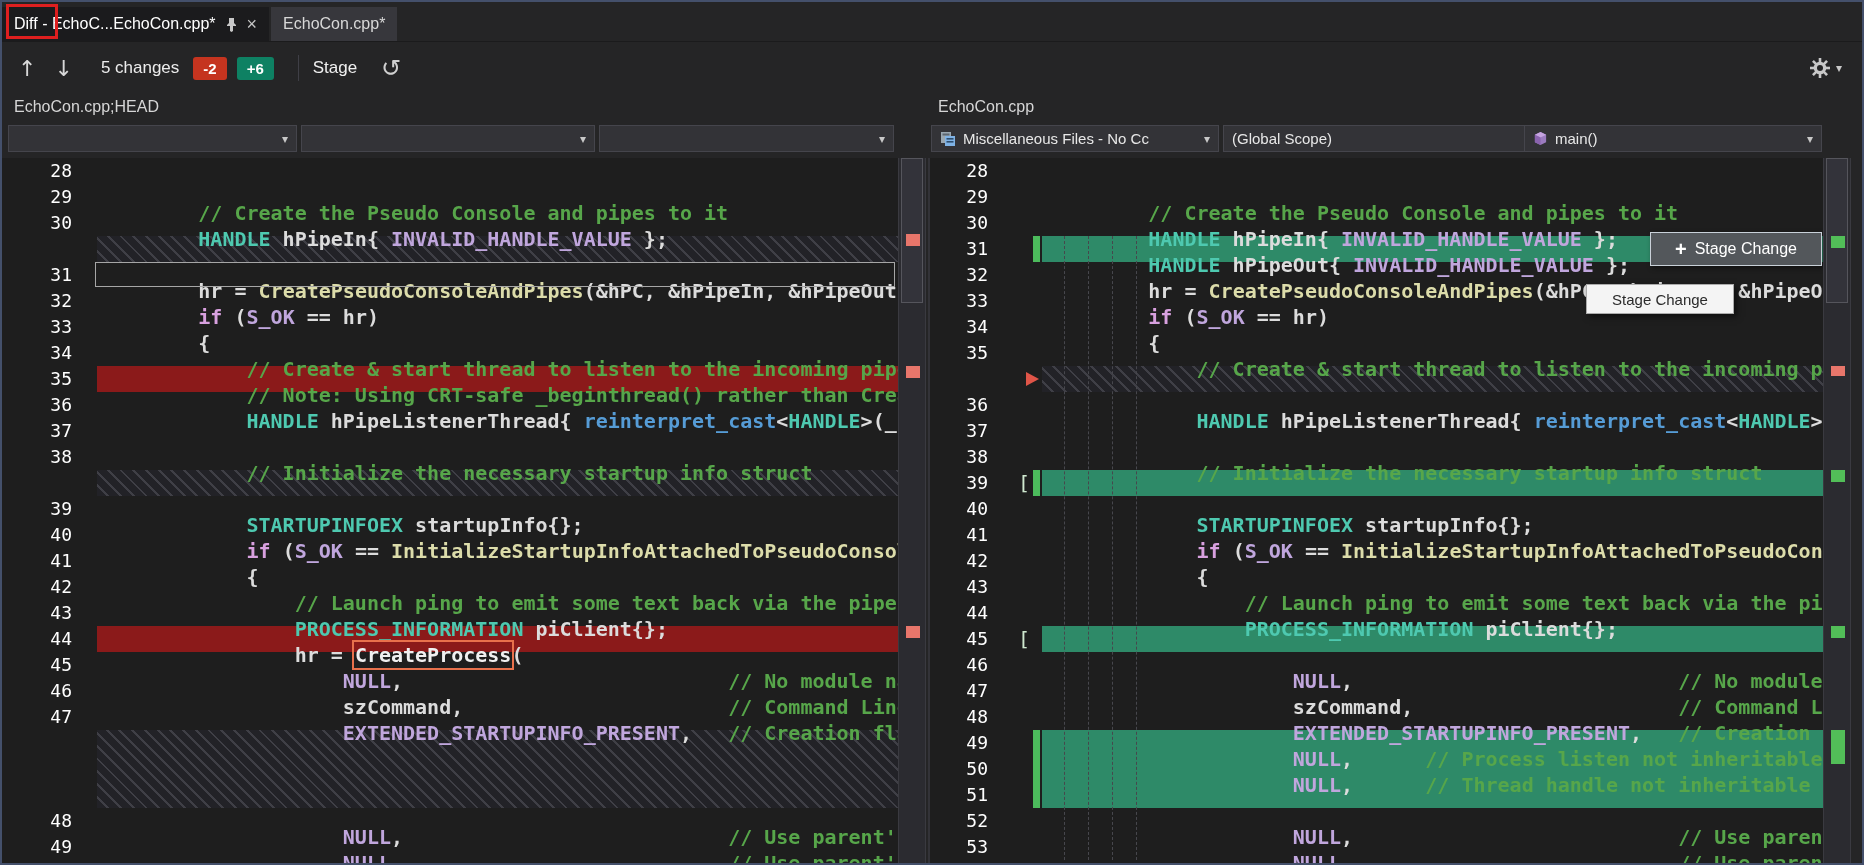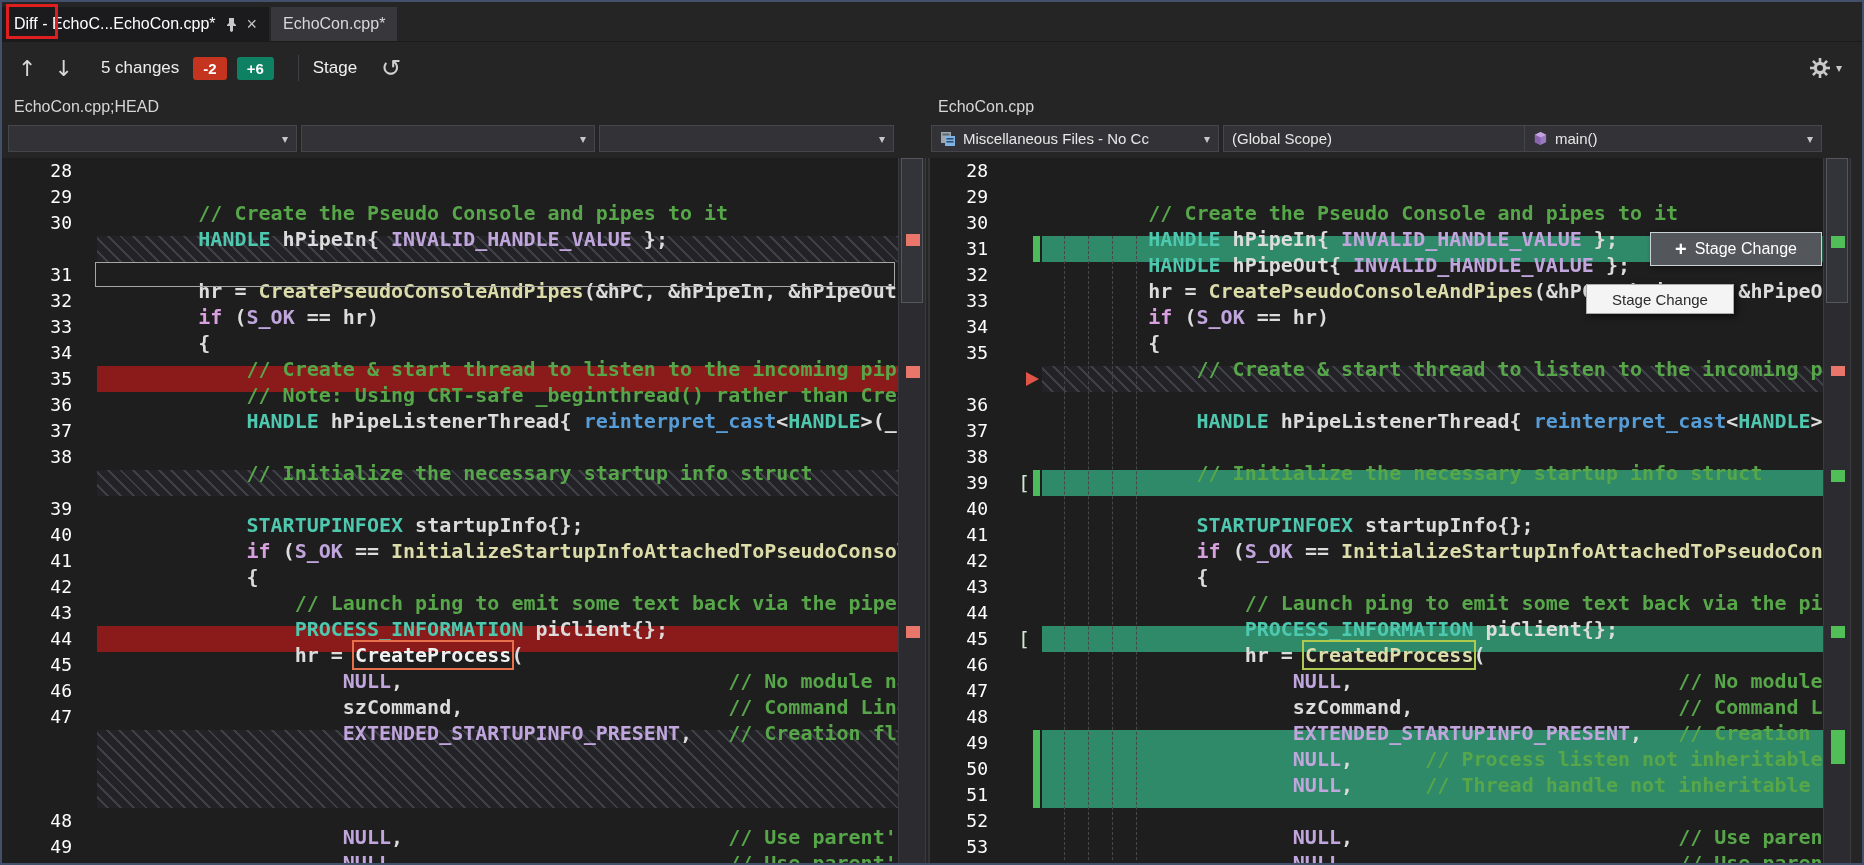--- a/index.html
+++ b/index.html
@@ -385,21 +385,20 @@
           <span class="lnum">43</span>
           <span class="codeln"><span class="tk-cm">                // Launch ping to emit some text back via the pipe</span></span>
         </div>
         <div class="crow" style="height: 26px;">
           <span class="lnum">44</span>
           <span class="codeln"><span class="tk-pl">                </span><span class="tk-ty">PROCESS_INFORMATION</span><span class="tk-pl"> piClient{};</span></span>
         </div>
         <div class="crow" style="height: 26px;">
           <div class="band add"></div>
           <span class="lnum">45</span>
-          <span class="codeln"><span class="tk-pl">                hr = </span><span class="tk-boxG">CreatedProcess</span><span class="tk-pl">(</span></span>
           <span class="brk">[</span>
         </div>
         <div class="crow" style="height: 26px;">
           <span class="lnum">46</span>
           <span class="codeln"><span class="tk-pl">                    </span><span class="tk-mc">NULL</span><span class="tk-pl">,                           </span><span class="tk-cm">// No module name - use Command Line</span></span>
         </div>
         <div class="crow" style="height: 26px;">
           <span class="lnum">47</span>
           <span class="codeln"><span class="tk-pl">                    szCommand,                      </span><span class="tk-cm">// Command Line</span></span>
         </div>

